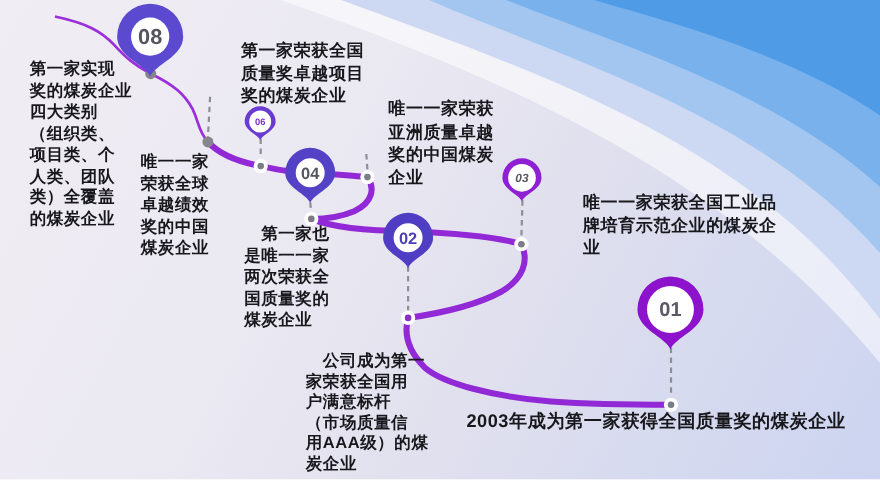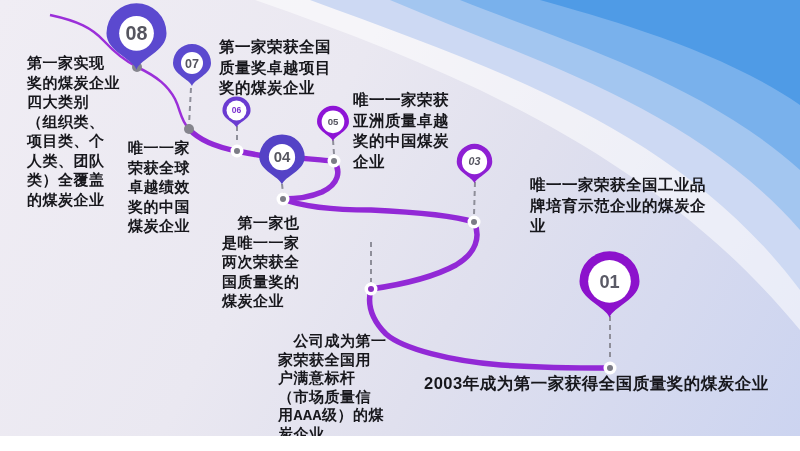--- a/index.html
+++ b/index.html
@@ -14,23 +14,23 @@
     letter-spacing:.5px;
   }
   .t-std{font-size:15px;line-height:19.5px;}
   .t-mid{font-size:15.5px;line-height:20.5px;}
   .t-tight{font-size:15px;line-height:18.5px;}
   .t-big{font-size:16.5px;line-height:20px;white-space:nowrap;}
   #t08{left:27px;top:53px;}
   #t07{left:128px;top:138px;}
   #t06{left:219px;top:37px;}
   #t05{left:353px;top:90px;}
-  #t04{left:222px;top:213px;}
+  #t04{left:222px;top:203px;}
   #t03{left:494px;top:175px;margin-left:36px;}
-  #t02{left:278px;top:334px;font-family:Liberation Mono, monospace;}
+  #t02{left:278px;top:320px;}
   #t01{left:424px;top:373px;}
   .pin{position:absolute;}
   .pin svg{display:block;width:100%;height:100%;overflow:visible;}
   .pin-num{font-family:"Liberation Sans","DejaVu Sans",sans-serif;font-weight:bold;text-anchor:middle;}
   .pin.solid .pin-num{font-size:25px;}
   .pin.ring  .pin-num{font-size:23px;}
   #pin08{left:97px;top:0px;width:79px;height:73px;}
   #pin07{left:167px;top:42px;width:50px;height:46px;}
   #pin06{left:218px;top:95px;width:37px;height:34px;}
   #pin05{left:312px;top:104px;width:42px;height:39px;}
@@ -97,53 +97,46 @@
     </g>
   </svg>
 
   <div class="pin solid" id="pin08">
     <svg viewBox="0 0 100 92">
       <path d="M50,88 C45,74 12,65 12,42 A38,38 0 1 1 88,42 C88,65 55,74 50,88 Z" fill="#5b49cf"></path>
       <circle cx="50" cy="42" r="22" fill="#ffffff"></circle>
       <text class="pin-num" x="50" y="51" fill="#55555f">08</text>
     </svg>
   </div>
-  <div class="pin solid" id="pin07">
-    <svg viewBox="0 0 100 92">
-      <path d="M50,88 C45,74 12,65 12,42 A38,38 0 1 1 88,42 C88,65 55,74 50,88 Z" fill="#5b49cf"></path>
-      <circle cx="50" cy="42" r="22" fill="#ffffff"></circle>
-      <text class="pin-num" x="50" y="51" fill="#55555f">07</text>
-    </svg>
-  </div>
   <div class="pin ring" id="pin06">
     <svg viewBox="0 0 100 92">
       <path d="M50,88 C45,74 12,65 12,42 A38,38 0 1 1 88,42 C88,65 55,74 50,88 Z" fill="#6a3bd1"></path>
       <circle cx="50" cy="42" r="27" fill="#ffffff"></circle>
       <text class="pin-num" x="50" y="50" fill="#7a2fd0">06</text>
-    </svg>
-  </div>
-  <div class="pin ring" id="pin05">
-    <svg viewBox="0 0 100 92">
-      <path d="M50,88 C45,74 12,65 12,42 A38,38 0 1 1 88,42 C88,65 55,74 50,88 Z" fill="#8e14d6"></path>
-      <circle cx="50" cy="42" r="27" fill="#ffffff"></circle>
-      <text class="pin-num" x="50" y="50" fill="#55555f">05</text>
     </svg>
   </div>
   <div class="pin solid" id="pin04">
     <svg viewBox="0 0 100 92">
       <path d="M50,88 C45,74 12,65 12,42 A38,38 0 1 1 88,42 C88,65 55,74 50,88 Z" fill="#5442c6"></path>
       <circle cx="50" cy="42" r="22" fill="#ffffff"></circle>
       <text class="pin-num" x="50" y="51" fill="#55555f">04</text>
     </svg>
   </div>
   <div class="pin ring" id="pin03">
     <svg viewBox="0 0 100 92">
       <path d="M50,88 C45,74 12,65 12,42 A38,38 0 1 1 88,42 C88,65 55,74 50,88 Z" fill="#8e1fd3"></path>
       <circle cx="50" cy="42" r="27" fill="#ffffff"></circle>
       <text class="pin-num" x="50" y="50" fill="#55555f">03</text>
+    </svg>
+  </div>
+  <div class="pin solid" id="pin02">
+    <svg viewBox="0 0 100 92">
+      <path d="M50,88 C45,74 12,65 12,42 A38,38 0 1 1 88,42 C88,65 55,74 50,88 Z" fill="#4f3dc4"></path>
+      <circle cx="50" cy="42" r="22" fill="#ffffff"></circle>
+      <text class="pin-num" x="50" y="51" fill="#4a3fb8">02</text>
     </svg>
   </div>
   <div class="pin ring" id="pin01">
     <svg viewBox="0 0 100 92">
       <path d="M50,88 C45,74 12,65 12,42 A38,38 0 1 1 88,42 C88,65 55,74 50,88 Z" fill="#8c12cc"></path>
       <circle cx="50" cy="42" r="27" fill="#ffffff"></circle>
       <text class="pin-num" x="50" y="50" fill="#5a5a66">01</text>
     </svg>
   </div>
 

